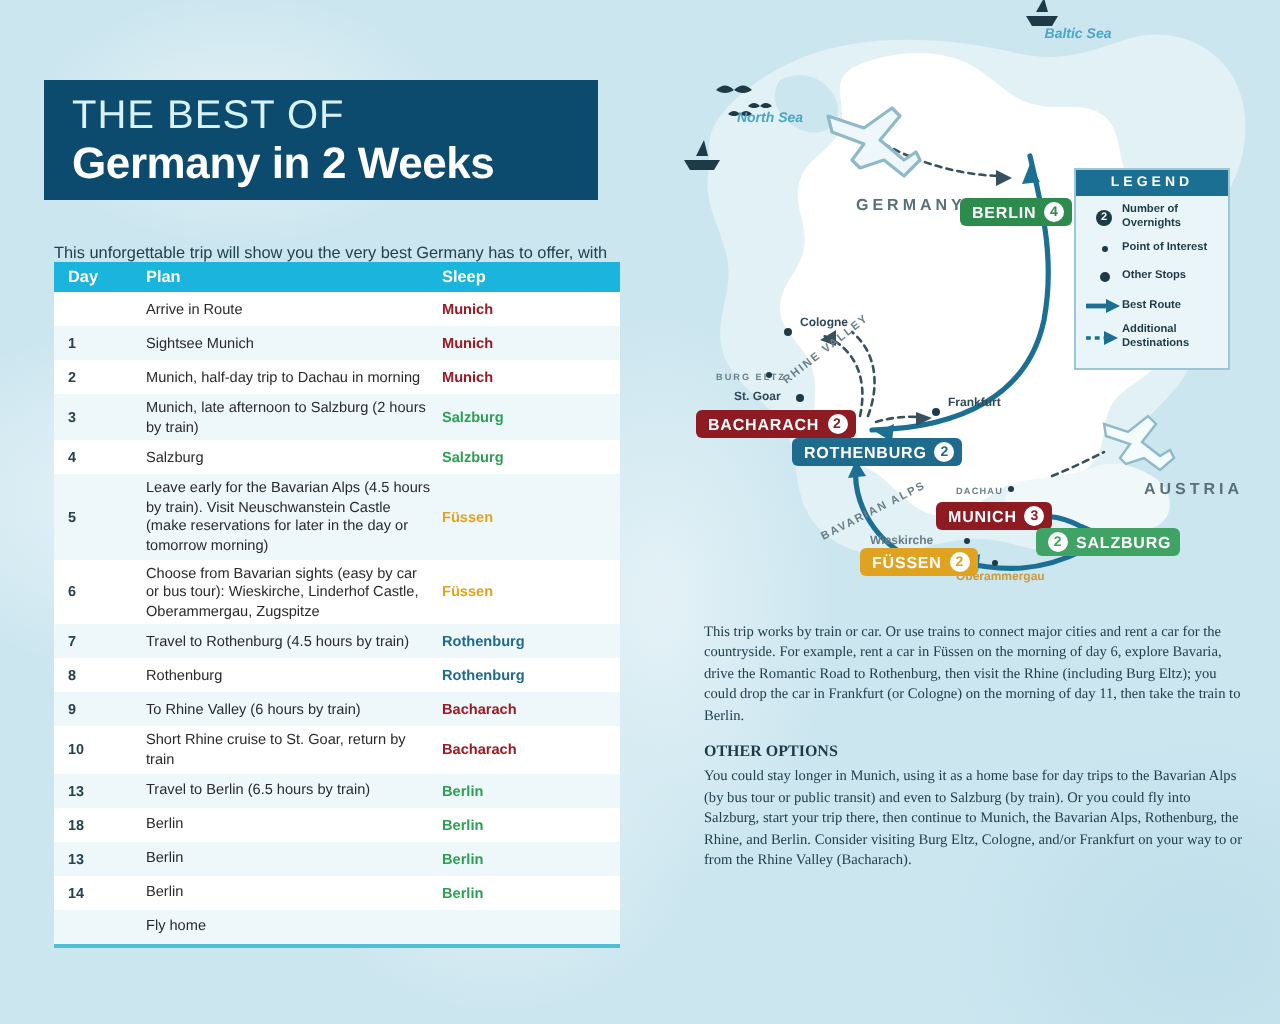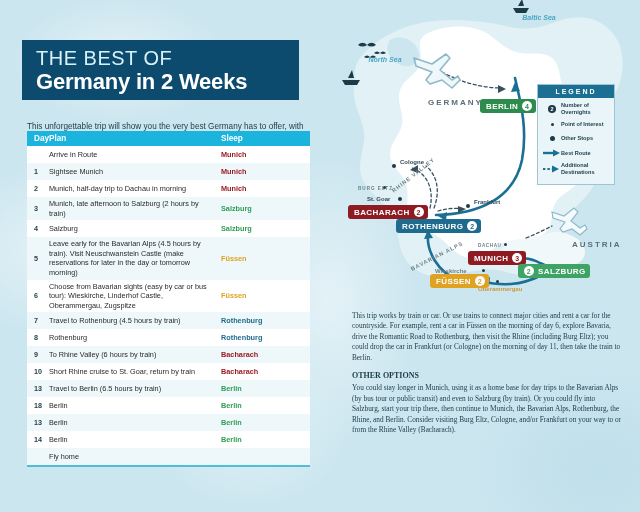--- a/index.html
+++ b/index.html
@@ -43,21 +43,21 @@
     position:absolute; left:27px; top:97px; width:282px;
     font-size:8.2px; line-height:12.5px; color:#22414d;margin-top:24px;
   }
 
   
   .table { position:absolute; left:27px; top:131px; width:283px; }
   .thead {
     display:flex; background:#1ab4dd; color:#fff;
     font-size:8.2px; font-weight:bold; height:15px; align-items:center;
   }
-  .c-day  { width:22px; padding-left:7px; flex:none; }
+  .c-day  { width:46px; padding-left:7px; flex:none; }
   .c-plan { flex:1; }
   .c-slp  { width:89px; flex:none; }
 
   .trow {
     display:flex; align-items:center;
     font-size:7.3px; color:#2a2a2a; min-height:17px; padding:2px 0;
   }
   .trow.alt { background:#eef8fb; }
   .trow.white { background:#ffffff; }
   .trow .c-day { font-weight:bold; font-size:7.2px; color:#27434f; }

